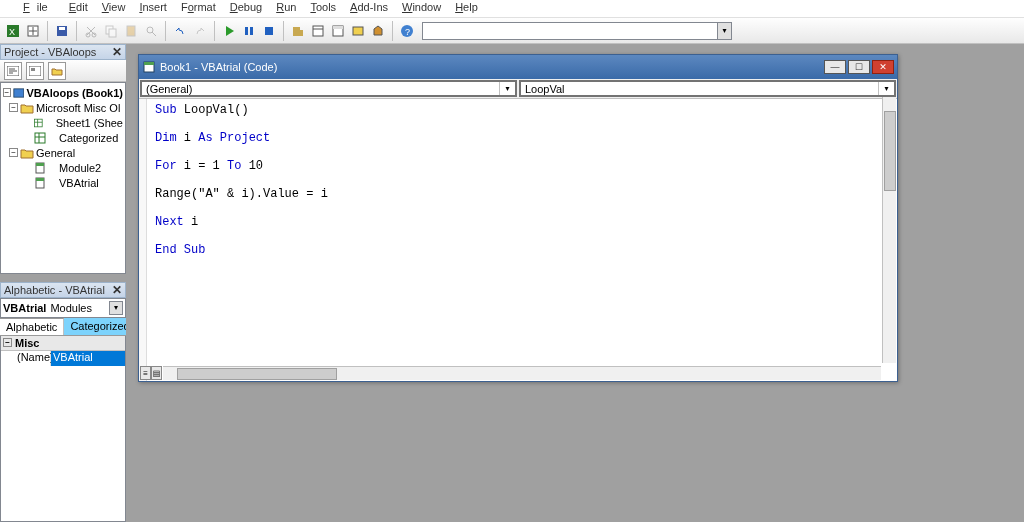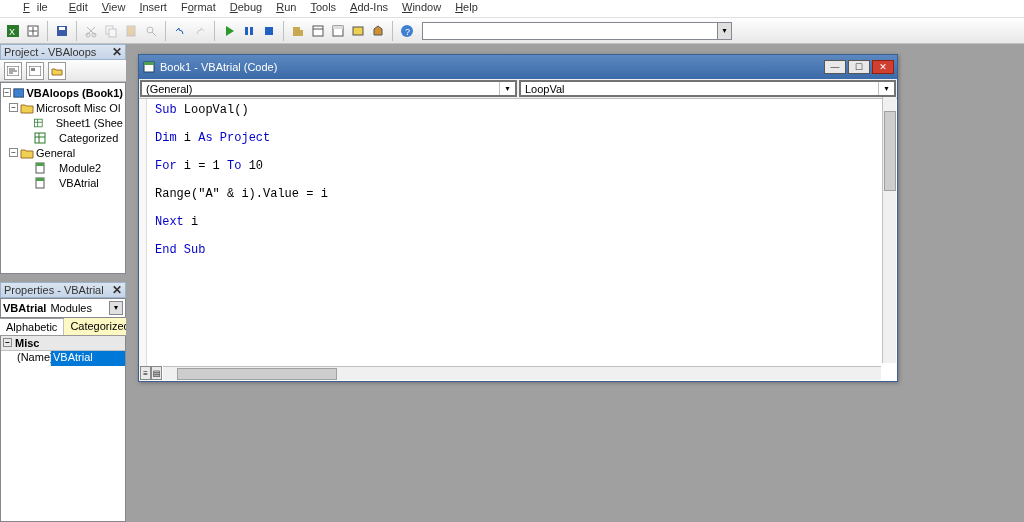--- a/index.html
+++ b/index.html
@@ -148,21 +148,21 @@
   margin-left: auto;
   width: 14px; height: 14px;
   background: #e0e0e0;
   border: 1px solid #828790;
   display: flex; align-items: center; justify-content: center;
   font-size: 8px;
 }
 .tabs-row {
   display: flex;
   height: 18px;
-  background: #fef9c3;
+  background: #7dd3fc;
   border-bottom: 1px solid #999;
   font-size: 11px;
 }
 .tabs-row div {
   padding: 2px 6px;
   border-right: 1px solid #c0c0c0;
   cursor: pointer;
 }
 .tabs-row div.active {
   background: #fff;
@@ -543,21 +543,21 @@
             <rect x="3" y="1" width="8" height="10" fill="#fff" stroke="#555"></rect>
             <rect x="3" y="1" width="8" height="3" fill="#50a050"></rect>
           </svg>
         <span class="tree-label">VBAtrial</span>
       </div>
     </div>
 
     <div class="gap"></div>
 
     <div class="panel-header">
-      <span>Properties - VBAtrial</span>
+      <span>Alphabetic - VBAtrial</span>
       <div class="close-x">✕</div>
     </div>
     <div class="prop-combo-row">
       <b>VBAtrial</b>
       <span>Modules</span>
       <div class="prop-dd-btn">▾</div>
     </div>
     <div class="tabs-row">
       <div class="active">Alphabetic</div>
       <div>Categorized</div>

